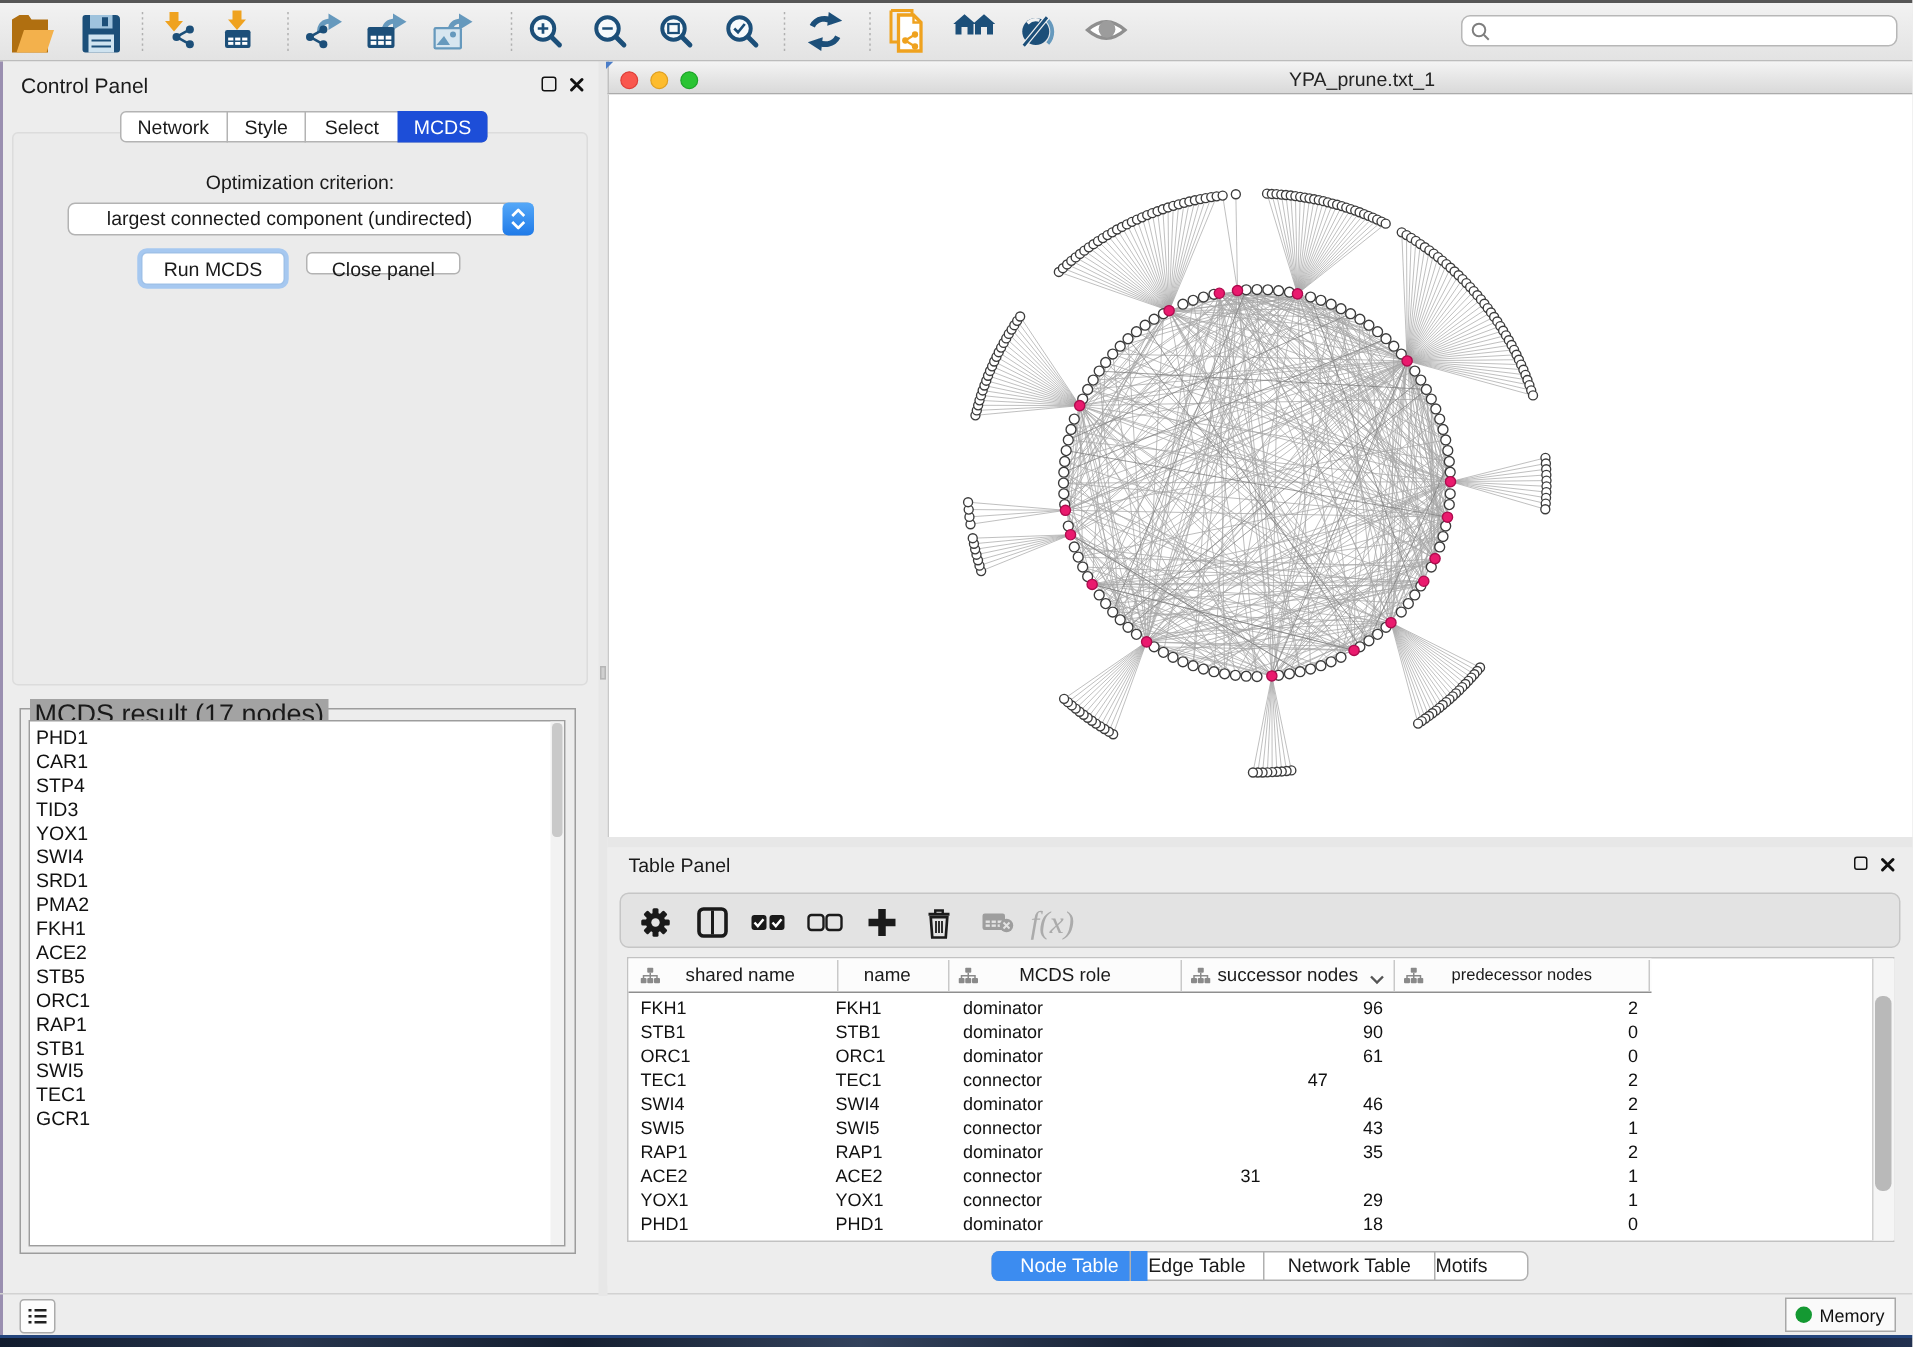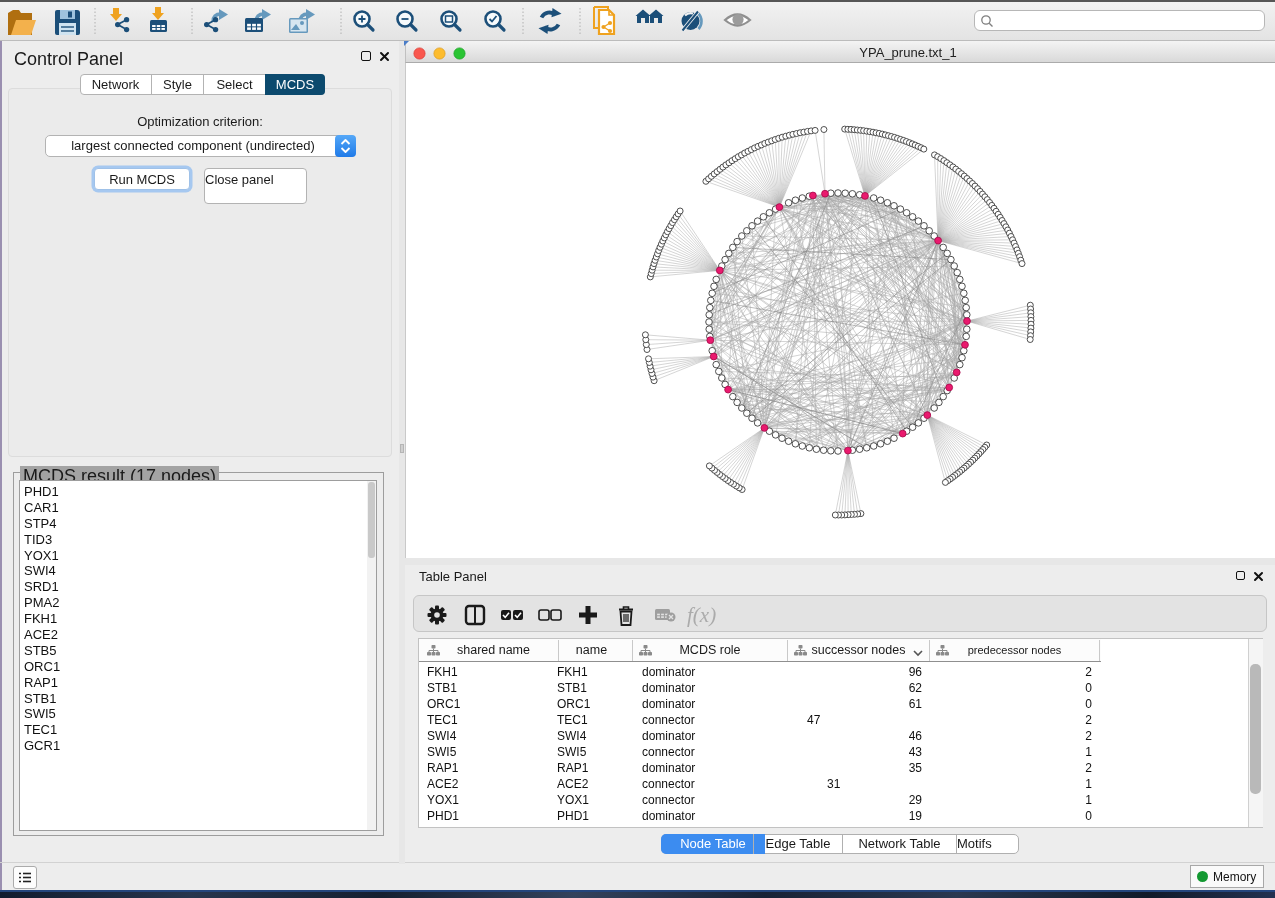--- a/index.html
+++ b/index.html
@@ -135,41 +135,41 @@
         <circle cx="13" cy="7.5" r="5.6" fill="#9c9c9c"></circle>
       </g>
     </svg></div>
 <div class="abs" style="left:974px;top:10px;width:291px;height:21px;background:#fff;border:1px solid #b7b7b7;border-radius:6px"></div>
 <svg class="abs" style="left:980px;top:14px" width="14" height="14">
     <circle cx="6" cy="6" r="4.2" fill="none" stroke="#7e7e7e" stroke-width="1.3"></circle>
     <line x1="9.2" y1="9.2" x2="12.5" y2="12.5" stroke="#7e7e7e" stroke-width="1.3"></line>
   </svg>
 <div class="abs" style="left:0;top:41px;width:2px;height:850px;background:#9a8fb0"></div>
 <div class="abs" style="left:2px;top:41px;width:397px;height:823px;background:#ededed"></div>
-<div class="abs" style="left:14px;top:49px;font-size:18px;color:#1a1a1a">Control Panel</div>
+<div class="abs" style="left:14px;top:49px;font-size:14px;color:#1a1a1a">Control Panel</div>
 <div class="abs" style="left:361px;top:51px;width:10px;height:10px;border:1.6px solid #111;border-radius:2px"></div>
 <svg class="abs" style="left:379px;top:51px" width="11" height="11">
     <path d="M2 2 L9 9 M9 2 L2 9" stroke="#111" stroke-width="2" stroke-linecap="round"></path>
   </svg>
 <div class="abs" style="left:8px;top:88px;width:384px;height:369px;background:#ebebeb;border:1px solid #dcdcdc;border-radius:4px"></div>
 <div class="abs" style="left:80px;top:74px;width:245px;height:21px;background:#fff;border:1px solid #b3b3b3;border-radius:4px"></div>
 <div class="abs" style="left:80px;top:74px;width:72px;height:21px;border-right:1px solid #b3b3b3;font-size:13px;color:#1a1a1a;text-align:center;line-height:21px">Network</div>
 <div class="abs" style="left:152px;top:74px;width:52px;height:21px;border-right:1px solid #b3b3b3;font-size:13px;color:#1a1a1a;text-align:center;line-height:21px">Style</div>
 <div class="abs" style="left:204px;top:74px;width:61px;height:21px;font-size:13px;color:#1a1a1a;text-align:center;line-height:21px">Select</div>
-<div class="abs" style="left:265px;top:74px;width:60px;height:21px;background:#0c4a6e;border-radius:0 4px 4px 0;font-size:13px;color:#fff;text-align:center;line-height:21px">MCDS</div>
+<div class="abs" style="left:265px;top:74px;width:60px;height:21px;background:#1d4ed8;border-radius:0 4px 4px 0;font-size:13px;color:#fff;text-align:center;line-height:21px">MCDS</div>
 <div class="abs" style="left:8px;top:114px;width:384px;text-align:center;font-size:13px;color:#1a1a1a">Optimization criterion:</div>
 <div class="abs" style="left:45px;top:135px;width:311px;height:22px;background:#fff;border:1px solid #b3b3b3;border-radius:5px"></div>
 <div class="abs" style="left:53px;top:135px;width:280px;height:22px;font-size:13px;color:#1a1a1a;text-align:center;line-height:22px">largest connected component (undirected)</div>
 <div class="abs" style="left:335px;top:135px;width:21px;height:22px;background:linear-gradient(#55a8f8,#1f7ae8);border-radius:4px"></div>
 <svg class="abs" style="left:338px;top:138px" width="15" height="16">
     <path d="M3.5 6 L7.5 2 L11.5 6" fill="none" stroke="#fff" stroke-width="1.8" stroke-linejoin="round"></path>
     <path d="M3.5 10 L7.5 14 L11.5 10" fill="none" stroke="#fff" stroke-width="1.8" stroke-linejoin="round"></path>
   </svg>
 <div class="abs" style="left:94px;top:168px;width:96px;height:22px;background:#fff;border:1px solid #9fc1e8;border-radius:4px;box-shadow:0 0 0 2.5px #a6c8f0;font-size:13px;color:#1a1a1a;text-align:center;line-height:22px">Run MCDS</div>
-<div class="abs" style="left:204px;top:168px;width:103px;height:36px;background:#fff;border:1px solid #b3b3b3;border-radius:4px;font-size:13px;color:#1a1a1a;line-height:22px">Close panel</div>
+<div class="abs" style="left:204px;top:168px;width:103px;height:15px;background:#fff;border:1px solid #b3b3b3;border-radius:4px;font-size:13px;color:#1a1a1a;text-align:center;line-height:22px">Close panel</div>
 <div class="abs" style="left:13px;top:472px;width:371px;height:364px;border:1px solid #9d9d9d"></div>
 <div class="abs" style="left:20px;top:466px;background:#a3a3a3;padding:0 3px;font-size:18px;color:#1a1a1a">MCDS result (17 nodes)</div>
 <div class="abs" style="left:19px;top:480px;width:358px;height:351px;background:#fff;border:1px solid #9d9d9d"></div>
 <div class="abs" style="left:24px;top:484px;font-size:13px;color:#111">
     <div style="height:15.9px;line-height:15.9px">PHD1</div>
     <div style="height:15.9px;line-height:15.9px">CAR1</div>
     <div style="height:15.9px;line-height:15.9px">STP4</div>
     <div style="height:15.9px;line-height:15.9px">TID3</div>
     <div style="height:15.9px;line-height:15.9px">YOX1</div>
     <div style="height:15.9px;line-height:15.9px">SWI4</div>
@@ -1225,35 +1225,35 @@
     <span style="position:absolute;left:0">FKH1</span>
     <span style="position:absolute;left:130px">FKH1</span>
     <span style="position:absolute;left:215px">dominator</span>
     <span style="position:absolute;left:400px;width:95px;text-align:right">96</span>
     <span style="position:absolute;left:570px;width:95px;text-align:right">2</span>
   </div>
 <div class="abs" style="left:427px;top:680px;width:820px;height:16px;font-size:12px;color:#111;line-height:16px">
     <span style="position:absolute;left:0">STB1</span>
     <span style="position:absolute;left:130px">STB1</span>
     <span style="position:absolute;left:215px">dominator</span>
-    <span style="position:absolute;left:400px;width:95px;text-align:right">62</span>
+    <span style="position:absolute;left:400px;width:95px;text-align:right">90</span>
     <span style="position:absolute;left:570px;width:95px;text-align:right">0</span>
   </div>
 <div class="abs" style="left:427px;top:696px;width:820px;height:16px;font-size:12px;color:#111;line-height:16px">
     <span style="position:absolute;left:0">ORC1</span>
     <span style="position:absolute;left:130px">ORC1</span>
     <span style="position:absolute;left:215px">dominator</span>
     <span style="position:absolute;left:400px;width:95px;text-align:right">61</span>
     <span style="position:absolute;left:570px;width:95px;text-align:right">0</span>
   </div>
 <div class="abs" style="left:427px;top:712px;width:820px;height:16px;font-size:12px;color:#111;line-height:16px">
     <span style="position:absolute;left:0">TEC1</span>
     <span style="position:absolute;left:130px">TEC1</span>
     <span style="position:absolute;left:215px">connector</span>
-    <span style="position:absolute;left:380px;width:95px;text-align:left">47</span>
+    <span style="position:absolute;left:404px;width:95px;text-align:center">47</span>
     <span style="position:absolute;left:570px;width:95px;text-align:right">2</span>
   </div>
 <div class="abs" style="left:427px;top:728px;width:820px;height:16px;font-size:12px;color:#111;line-height:16px">
     <span style="position:absolute;left:0">SWI4</span>
     <span style="position:absolute;left:130px">SWI4</span>
     <span style="position:absolute;left:215px">dominator</span>
     <span style="position:absolute;left:400px;width:95px;text-align:right">46</span>
     <span style="position:absolute;left:570px;width:95px;text-align:right">2</span>
   </div>
 <div class="abs" style="left:427px;top:744px;width:820px;height:16px;font-size:12px;color:#111;line-height:16px">
@@ -1281,21 +1281,21 @@
     <span style="position:absolute;left:0">YOX1</span>
     <span style="position:absolute;left:130px">YOX1</span>
     <span style="position:absolute;left:215px">connector</span>
     <span style="position:absolute;left:400px;width:95px;text-align:right">29</span>
     <span style="position:absolute;left:570px;width:95px;text-align:right">1</span>
   </div>
 <div class="abs" style="left:427px;top:808px;width:820px;height:16px;font-size:12px;color:#111;line-height:16px">
     <span style="position:absolute;left:0">PHD1</span>
     <span style="position:absolute;left:130px">PHD1</span>
     <span style="position:absolute;left:215px">dominator</span>
-    <span style="position:absolute;left:400px;width:95px;text-align:right">19</span>
+    <span style="position:absolute;left:400px;width:95px;text-align:right">18</span>
     <span style="position:absolute;left:570px;width:95px;text-align:right">0</span>
   </div>
 <div class="abs" style="left:1248px;top:639px;width:15px;height:188px;background:#f5f5f5;border-left:1px solid #d0d0d0"></div>
 <div class="abs" style="left:1250px;top:664px;width:11px;height:130px;background:#b9b9b9;border-radius:5px"></div>
 <div class="abs" style="left:661px;top:834px;width:358px;height:20px;background:#fff;border:1px solid #b0b0b0;border-radius:5px"></div>
 <div class="abs" style="left:661px;top:834px;width:104px;height:20px;background:#3c8cf0;border-radius:5px 0 0 5px;font-size:13px;color:#fff;text-align:center;line-height:20px">Node Table</div>
 <div class="abs" style="left:753px;top:834px;width:90px;height:20px;border-right:1px solid #b0b0b0;border-left:1px solid #b0b0b0;font-size:13px;color:#1a1a1a;text-align:center;line-height:20px">Edge Table</div>
 <div class="abs" style="left:843px;top:834px;width:114px;height:20px;border-right:1px solid #b0b0b0;font-size:13px;color:#1a1a1a;text-align:center;line-height:20px">Network Table</div>
 <div class="abs" style="left:957px;top:834px;width:62px;height:20px;font-size:13px;color:#1a1a1a;text-align:left;line-height:20px">Motifs</div>
 <div class="abs" style="left:1190px;top:865px;width:74px;height:23px;background:#fafafa;border:1px solid #a8a8a8"></div>

